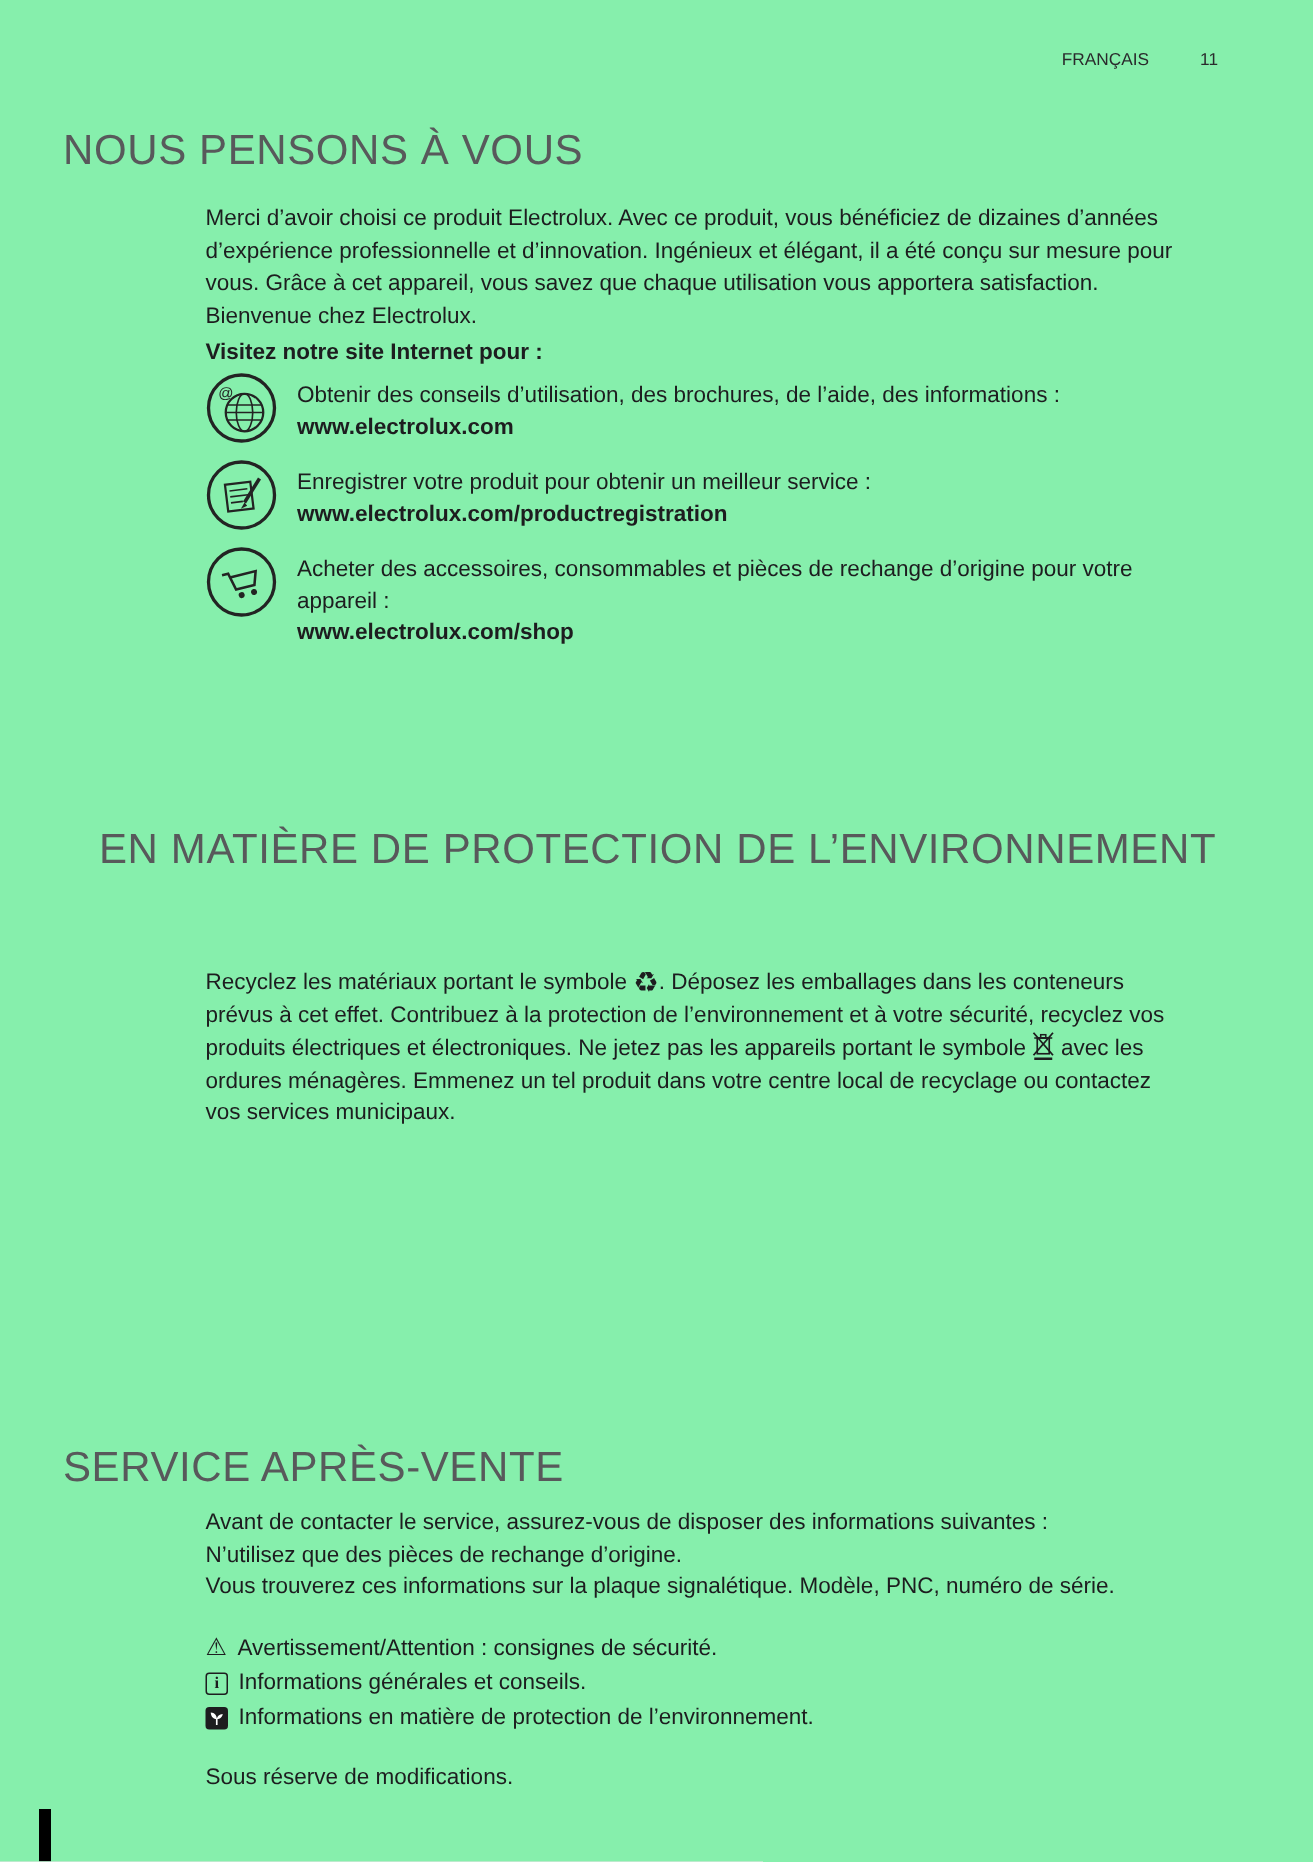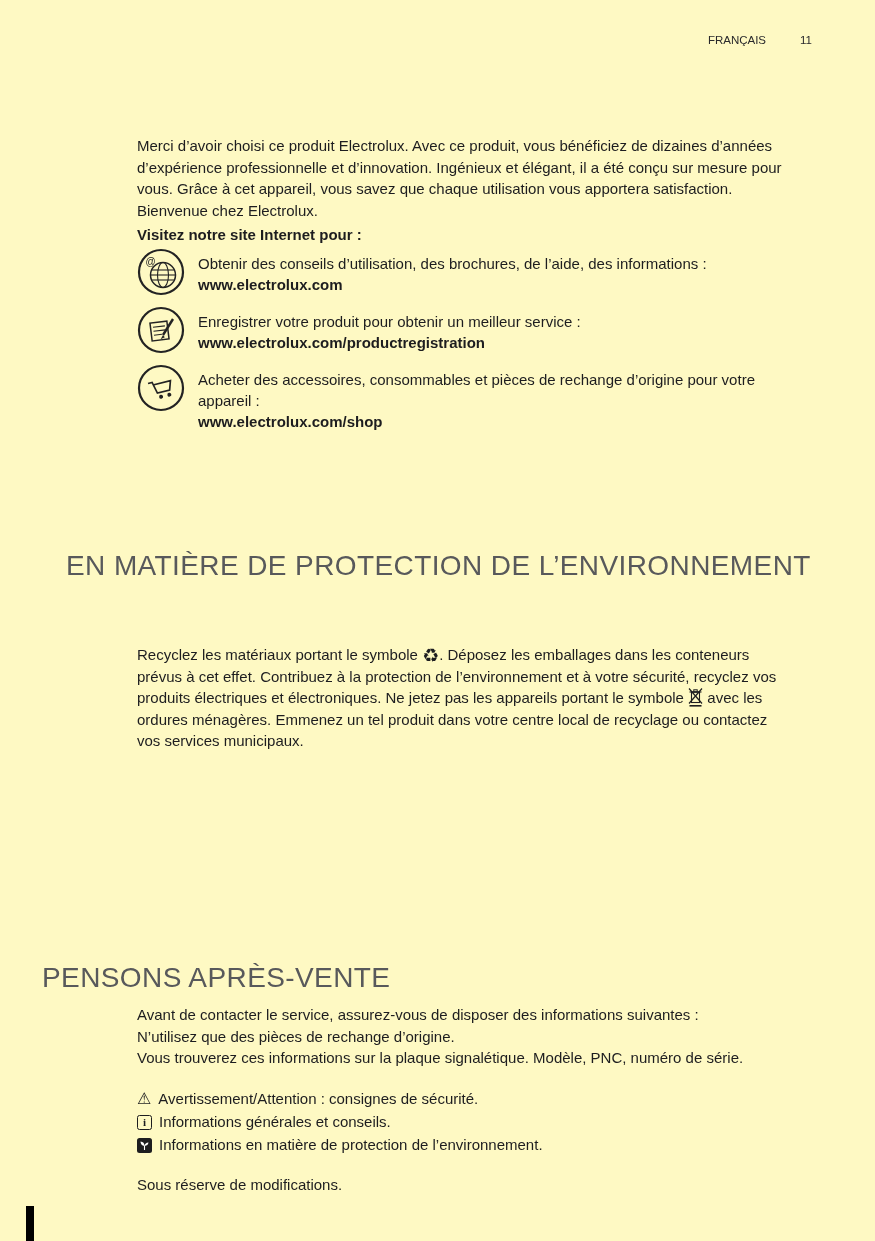--- a/index.html
+++ b/index.html
@@ -2,21 +2,21 @@
 <html><head>
 <meta charset="utf-8">
 <style>
   * { margin: 0; padding: 0; box-sizing: border-box; }
   html, body { background: #e8e8e8; }
   body { font-family: "Liberation Sans", sans-serif; }
   .page {
     position: relative;
     width: 875px;
     height: 1241px;
-    background: #fef9c3;
+    background: #86efac;
     overflow: hidden;
     color: #1d1d1f;
   }
   .page-header {
     position: absolute;
     top: 34px;
     right: 63px;
     display: flex;
     gap: 34px;
     font-size: 11.5px;
@@ -136,20 +136,21 @@
 </head>
 <body>
 
 <div class="page">
 
   <header class="page-header">
     <span>FRANÇAIS</span>
     <span>11</span>
   </header>
 
+  <h1 class="doc-heading" id="h1-think">NOUS PENSONS À VOUS</h1>
 
   <p class="intro body-text">Merci d’avoir choisi ce produit Electrolux. Avec ce produit, vous bénéficiez de dizaines d’années d’expérience professionnelle et d’innovation. Ingénieux et élégant, il a été conçu sur mesure pour vous. Grâce à cet appareil, vous savez que chaque utilisation vous apportera satisfaction. Bienvenue chez Electrolux.</p>
 
   <p class="visit body-text">Visitez notre site Internet pour :</p>
 
   <div class="links">
 
     <div class="link-row">
       <span class="circle-icon">
         <svg viewBox="0 0 48 48">
@@ -218,21 +219,21 @@
         <line x1="1.5" y1="5" x2="13.5" y2="5" stroke="#1d1d1f" stroke-width="1.1"></line>
         <rect x="5.8" y="2.8" width="3.4" height="2.2" fill="none" stroke="#1d1d1f" stroke-width="1"></rect>
         <line x1="1" y1="1.5" x2="14" y2="16.5" stroke="#1d1d1f" stroke-width="1.2"></line>
         <line x1="14" y1="1.5" x2="1" y2="16.5" stroke="#1d1d1f" stroke-width="1.2"></line>
         <line x1="1.5" y1="18.8" x2="13.5" y2="18.8" stroke="#1d1d1f" stroke-width="1.6"></line>
       </svg>
     </span>
     <span>avec les ordures ménagères. Emmenez un tel produit dans votre centre local de recyclage ou contactez vos services municipaux.</span>
   </p>
 
-  <h1 class="doc-heading" id="h3-sav">PENSONS APRÈS-VENTE</h1>
+  <h1 class="doc-heading" id="h3-sav">SERVICE APRÈS-VENTE</h1>
 
   <div class="service-lines body-text">
     <div>Avant de contacter le service, assurez-vous de disposer des informations suivantes :</div>
     <div>N’utilisez que des pièces de rechange d’origine.</div>
     <div>Vous trouverez ces informations sur la plaque signalétique. Modèle, PNC, numéro de série.</div>
   </div>
 
   <div class="notes">
     <div class="note-row">
       <span class="warn-glyph">⚠</span>

